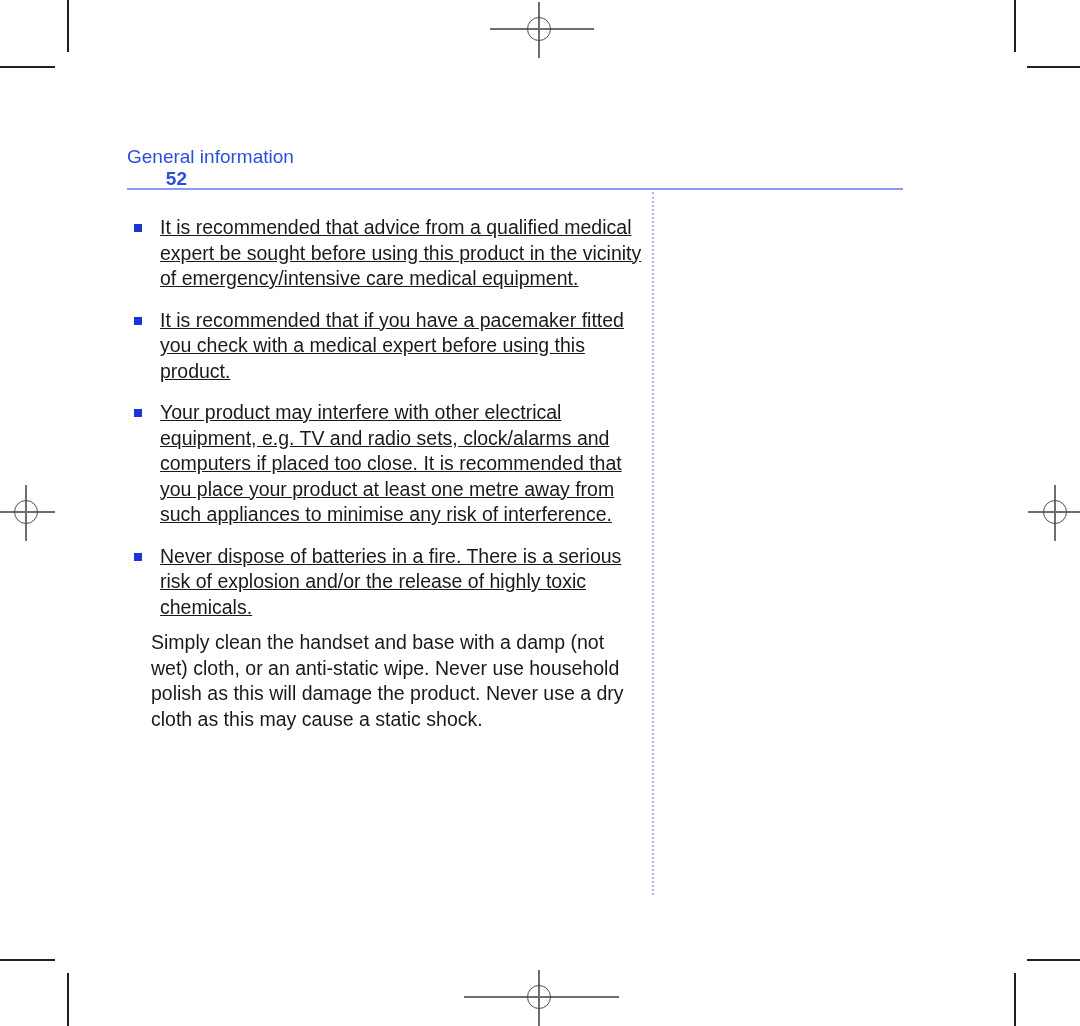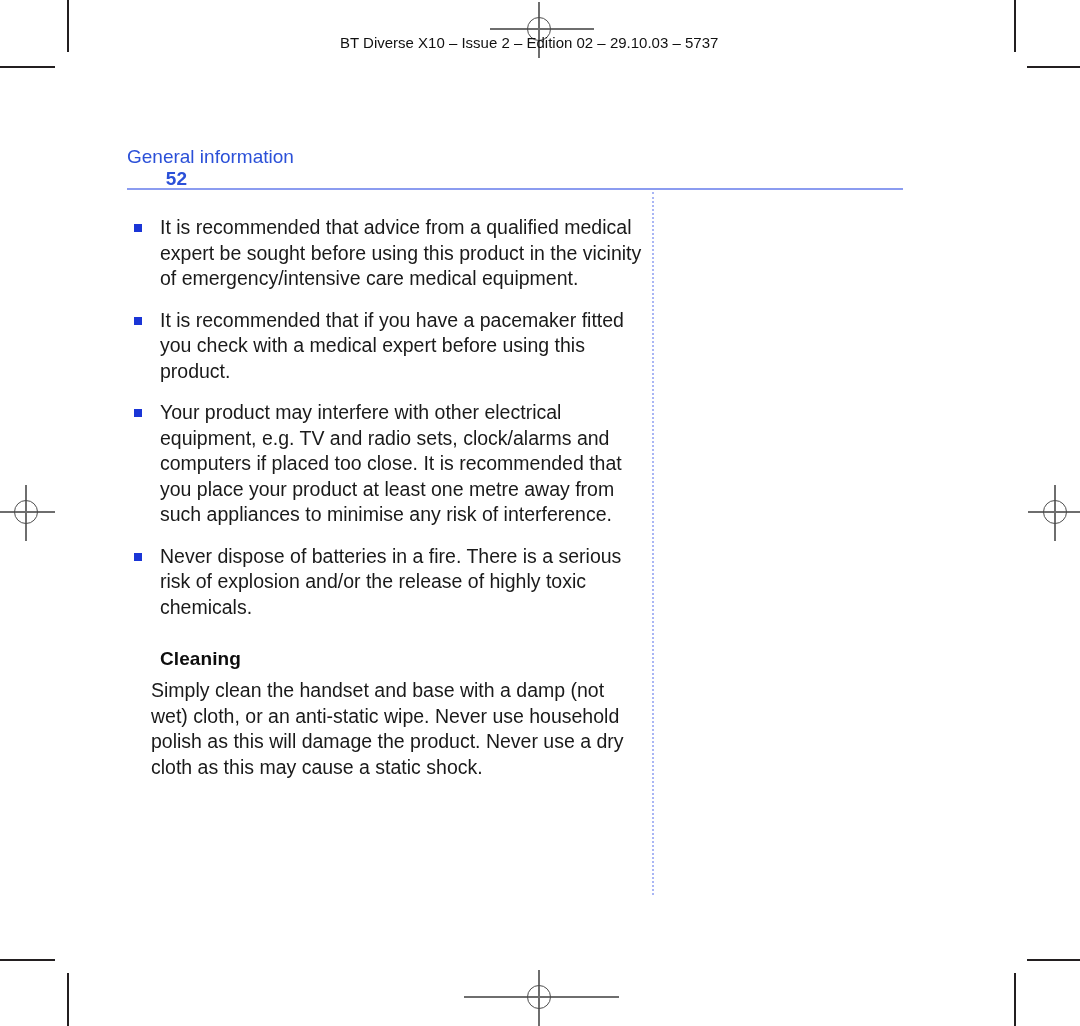--- a/index.html
+++ b/index.html
@@ -126,20 +126,21 @@
     margin: 0;
     padding: 0;
   }
   .bullet-item {
     position: relative;
     padding-left: 33px;
     margin-bottom: 16px;
     font-size: 19.5px;
     line-height: 25.5px;
     color: #1a1a1a;
+    text-decoration: underline;
   }
   .bullet-item:last-child { margin-bottom: 10px; }
   .bullet-marker {
     position: absolute;
     left: 7px;
     top: 9px;
     width: 8px;
     height: 8px;
     background: #1a35d6;
   }
@@ -195,21 +196,20 @@
     <div class="reg-circle"></div>
   </div>
 
   <div class="reg-mark" style="left:512px; top:970px;">
     <div class="reg-v"></div>
     <div class="reg-h" style="top:26px; left:-48px; width:155px;"></div>
     <div class="reg-circle"></div>
   </div>
 
 
-  <div class="slug slug-sans" style="left:340px; top:34px;">BT Diverse X10 – Issue 2 – Edition 02 – 29.10.03 – 5737</div>
 
   <div class="running-head">
     <span class="rh-title">General information</span>
     <span class="rh-page">52</span>
   </div>
 
   <div class="rule-h"></div>
   <div class="rule-v-dotted"></div>
 
   <div class="content">
@@ -226,19 +226,18 @@
       <li class="bullet-item">
         <span class="bullet-marker"></span>
         <span>Your product may interfere with other electrical equipment, e.g. TV and radio sets, clock/alarms and computers if placed too close. It is recommended that you place your product at least one metre away from such appliances to minimise any risk of interference.</span>
       </li>
       <li class="bullet-item">
         <span class="bullet-marker"></span>
         <span>Never dispose of batteries in a fire. There is a serious risk of explosion and/or the release of highly toxic chemicals.</span>
       </li>
     </ul>
 
-    <h2 class="section-heading">Cleaning</h2>
 
     <p class="body-para">Simply clean the handset and base with a damp (not wet) cloth, or an anti-static wipe. Never use household polish as this will damage the product. Never use a dry cloth as this may cause a static shock.</p>
 
   </div>
 
 </div>
 
 </body></html>

